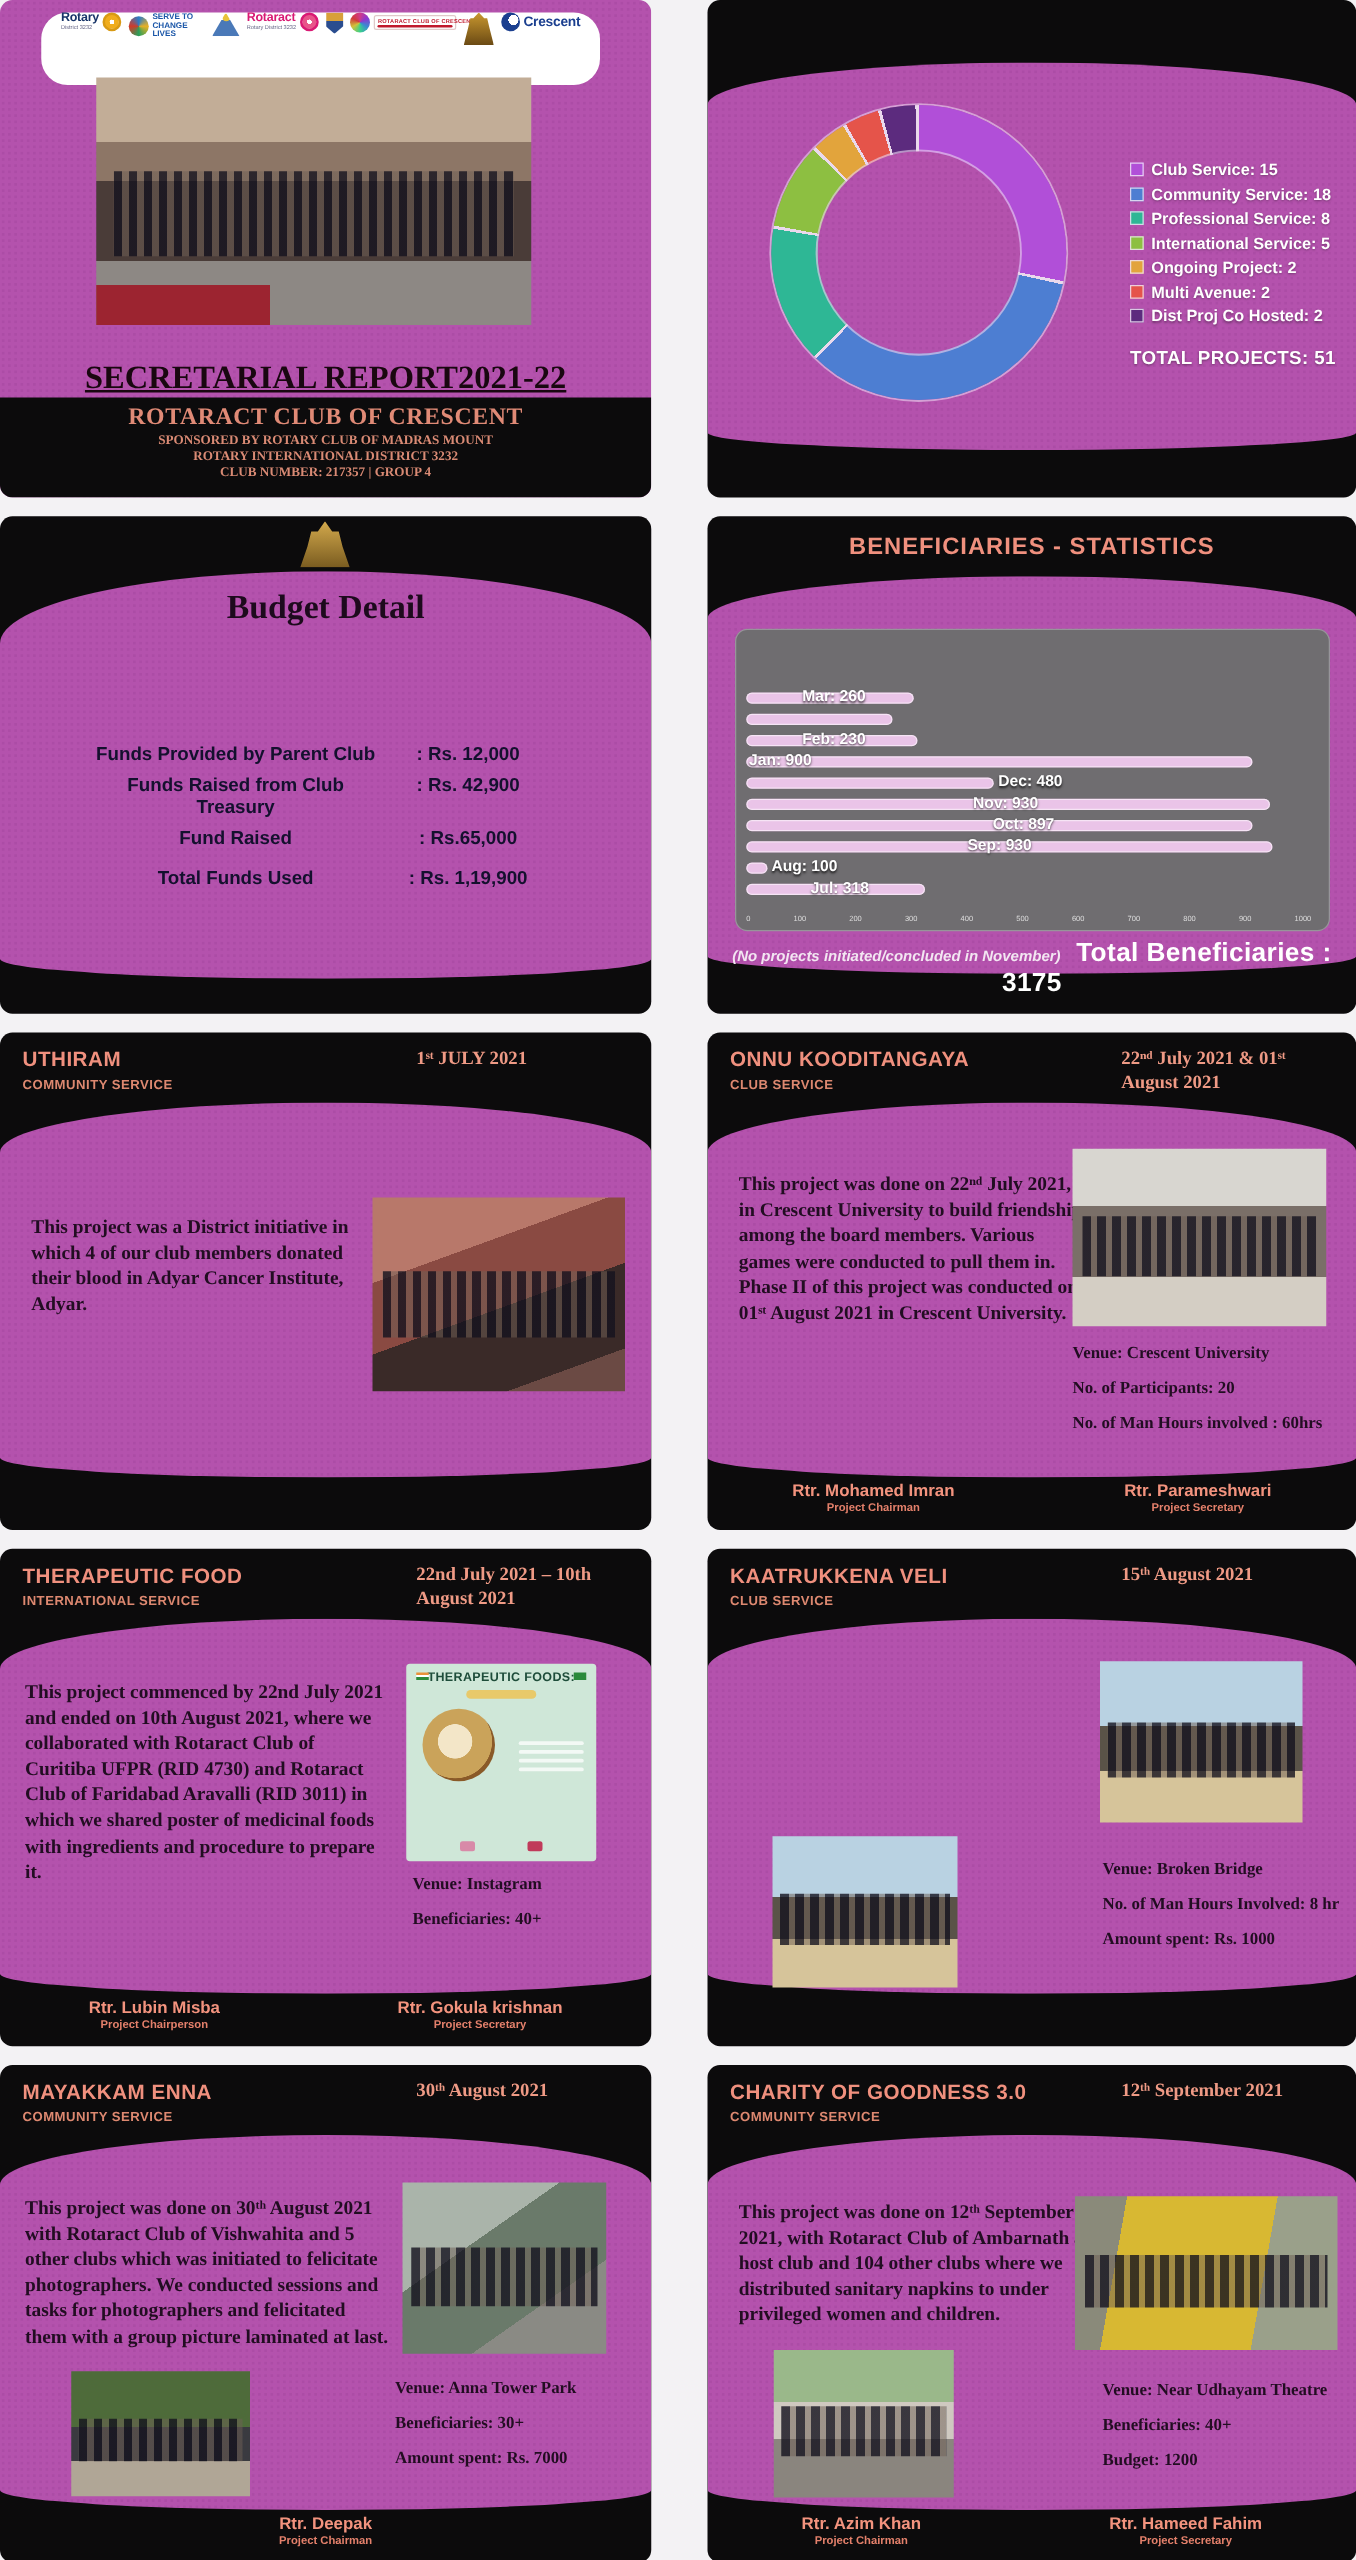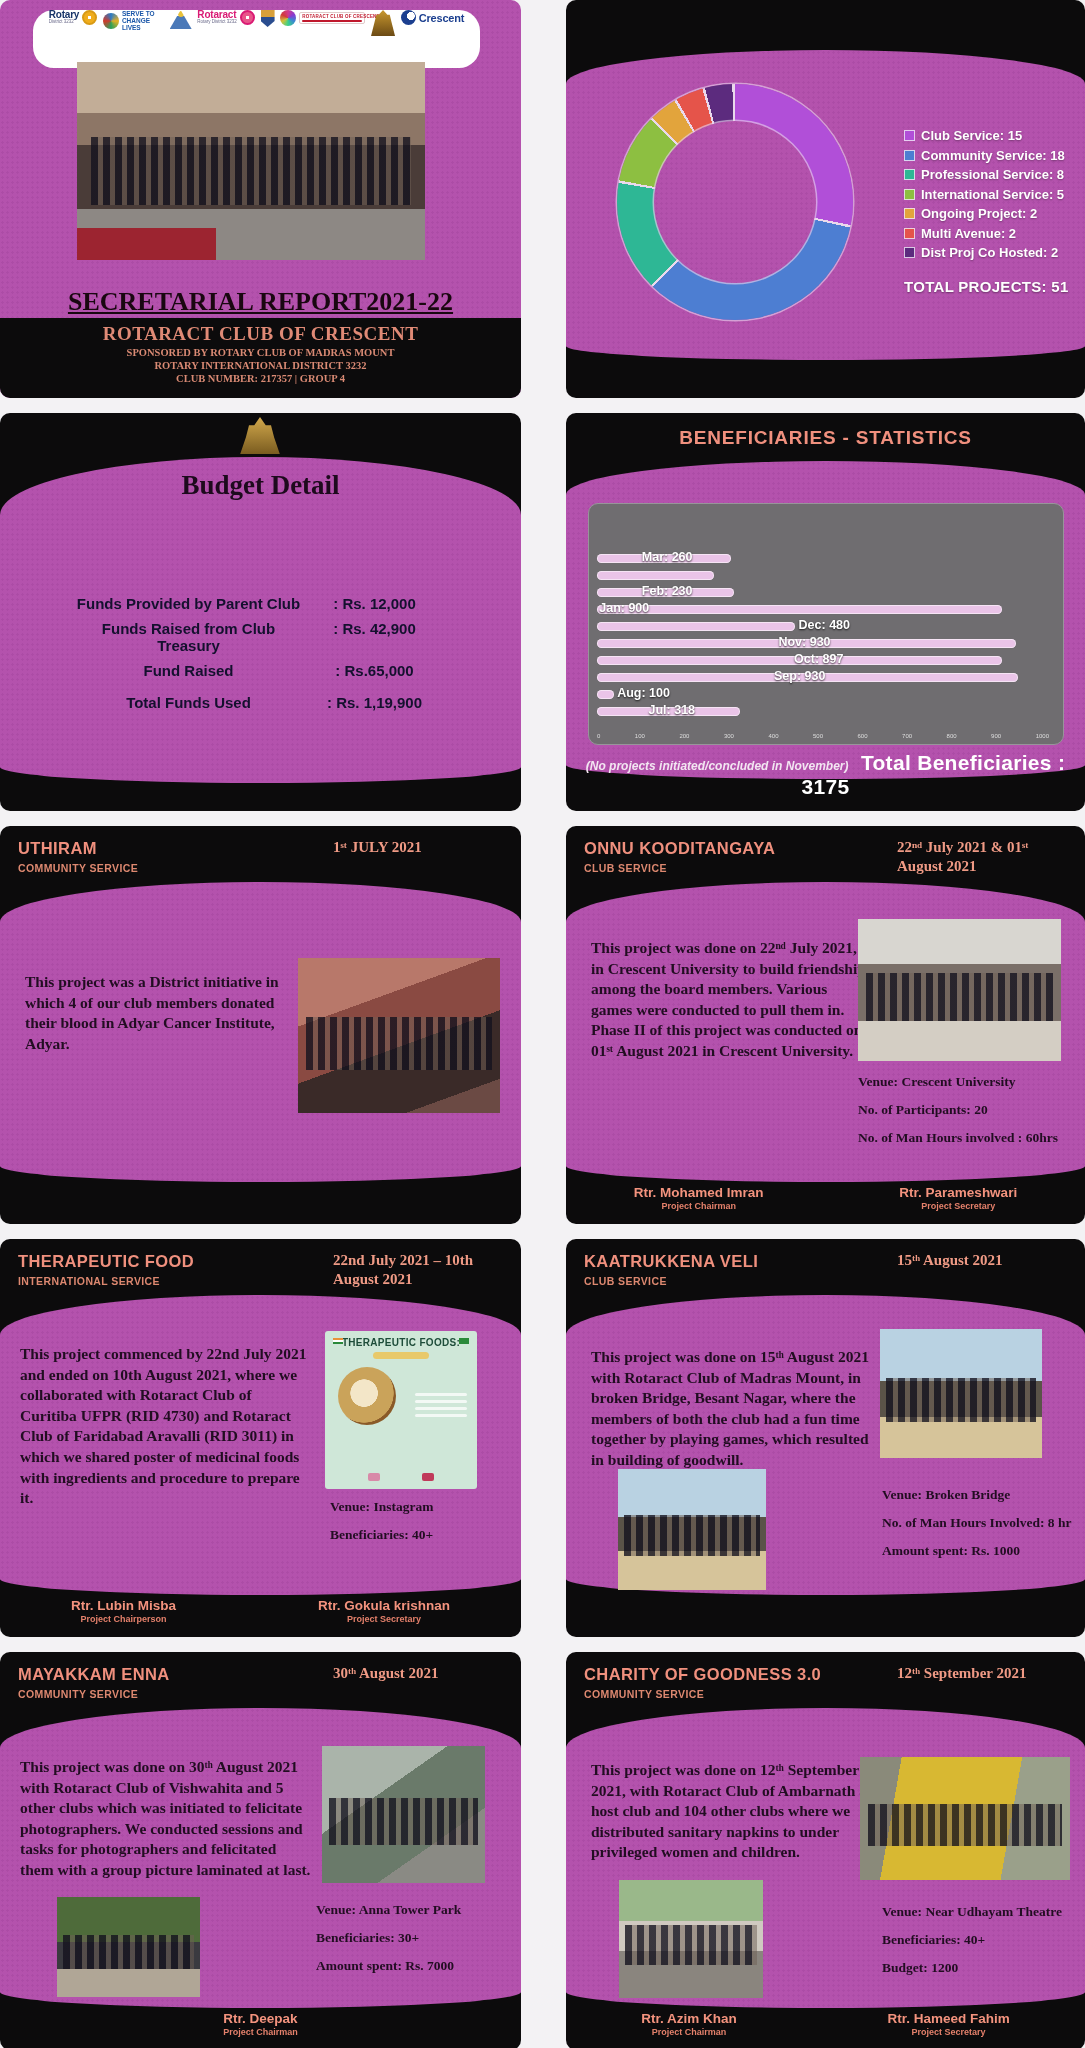--- a/index.html
+++ b/index.html
@@ -397,21 +397,20 @@
           <div class="c-role">Project Secretary</div>
         </div>
       </div>
   </div>
 
   <div class="slide col-r r4">
     <div class="dome proj magenta-tex"></div>
     <div class="p-title">KAATRUKKENA VELI</div>
     <div class="p-avenue">CLUB SERVICE</div>
     <div class="p-date">15ᵗʰ August 2021</div>
-    <div class="p-body" style="left:25px;top:108px;width:282px;">This project was done on 15ᵗʰ August 2021 with Rotaract Club of Madras Mount, in broken Bridge, Besant Nagar, where the members of both the club had a fun time together by playing games, which resulted in building of goodwill.</div>
     <div class="photo ph-beach crowd" style="left:314px;top:90px;width:162px;height:129px;"></div>
     <div class="photo ph-beach crowd" style="left:52px;top:230px;width:148px;height:121px;"></div>
     <div class="p-details" style="left:316px;top:248px;">
         <div>Venue: Broken Bridge</div>
         <div>No. of Man Hours Involved: 8 hr</div>
         <div>Amount spent: Rs. 1000</div>
       </div>
   </div>
 
   <div class="slide col-l r5">

